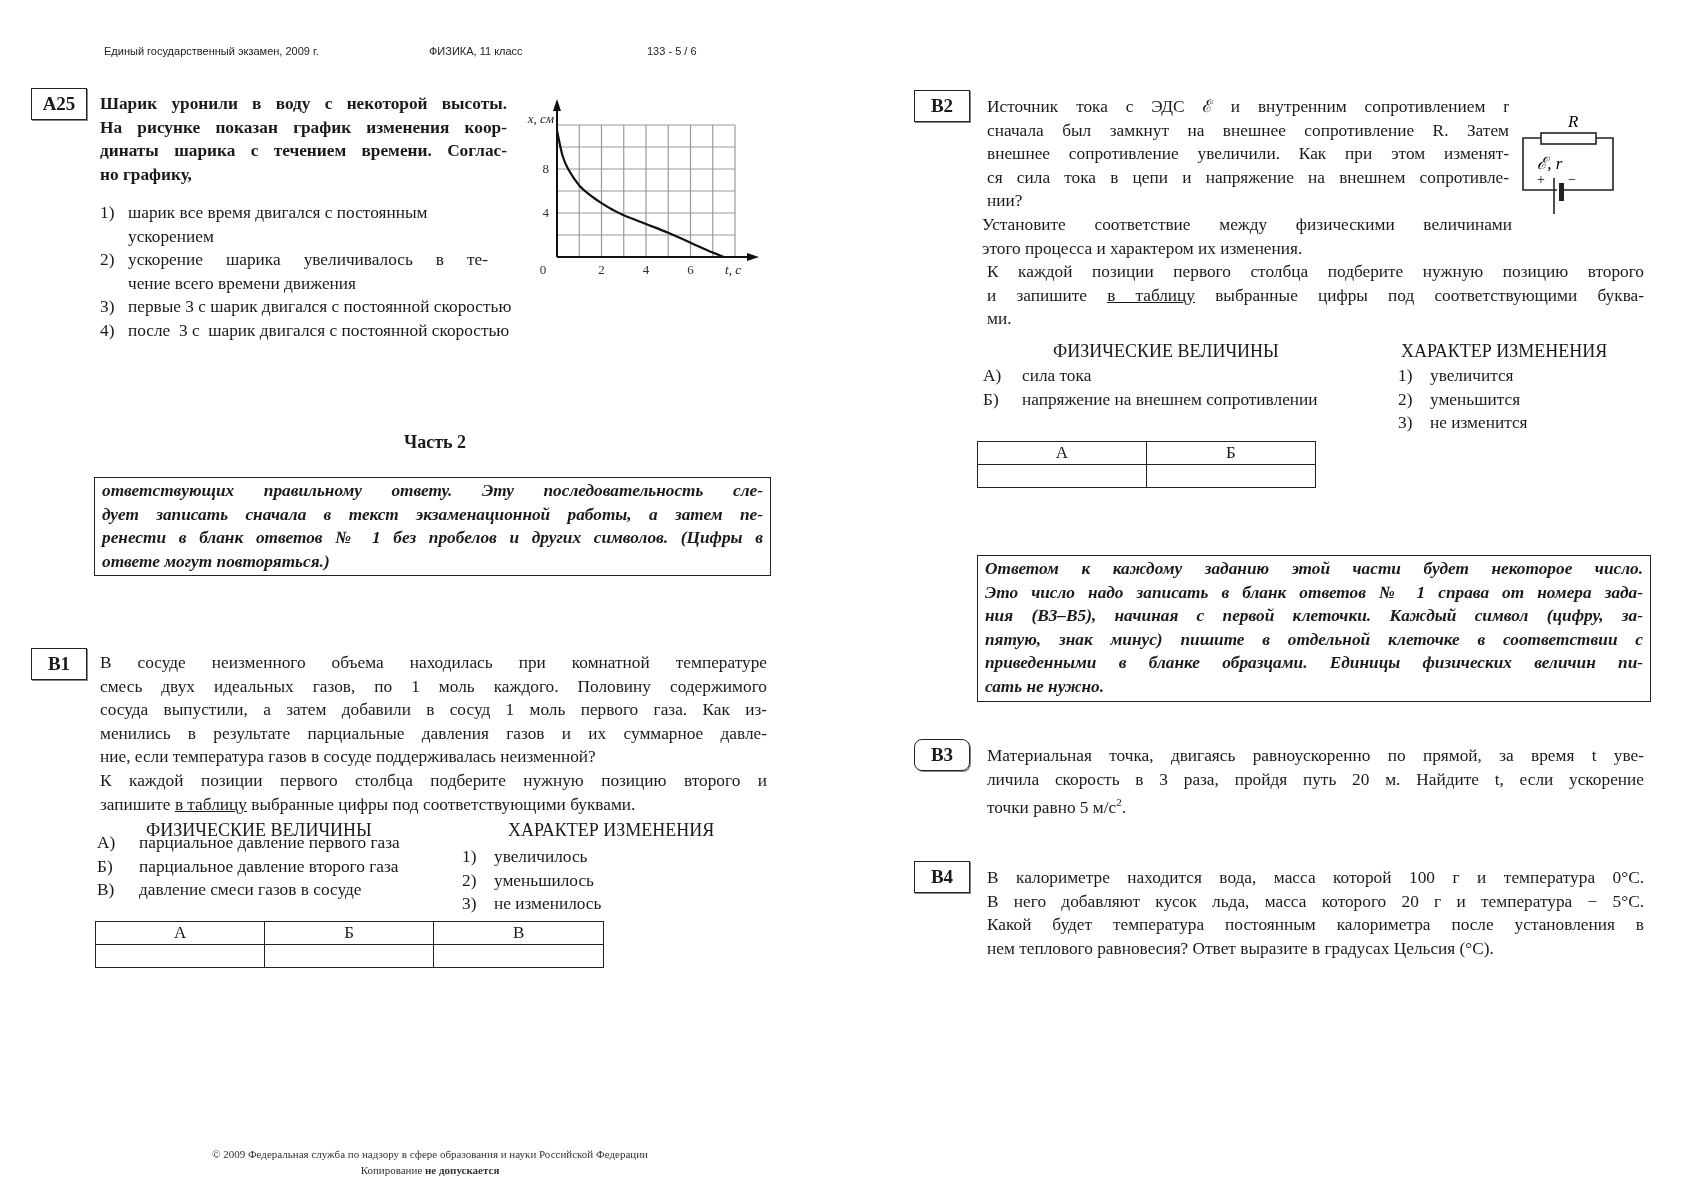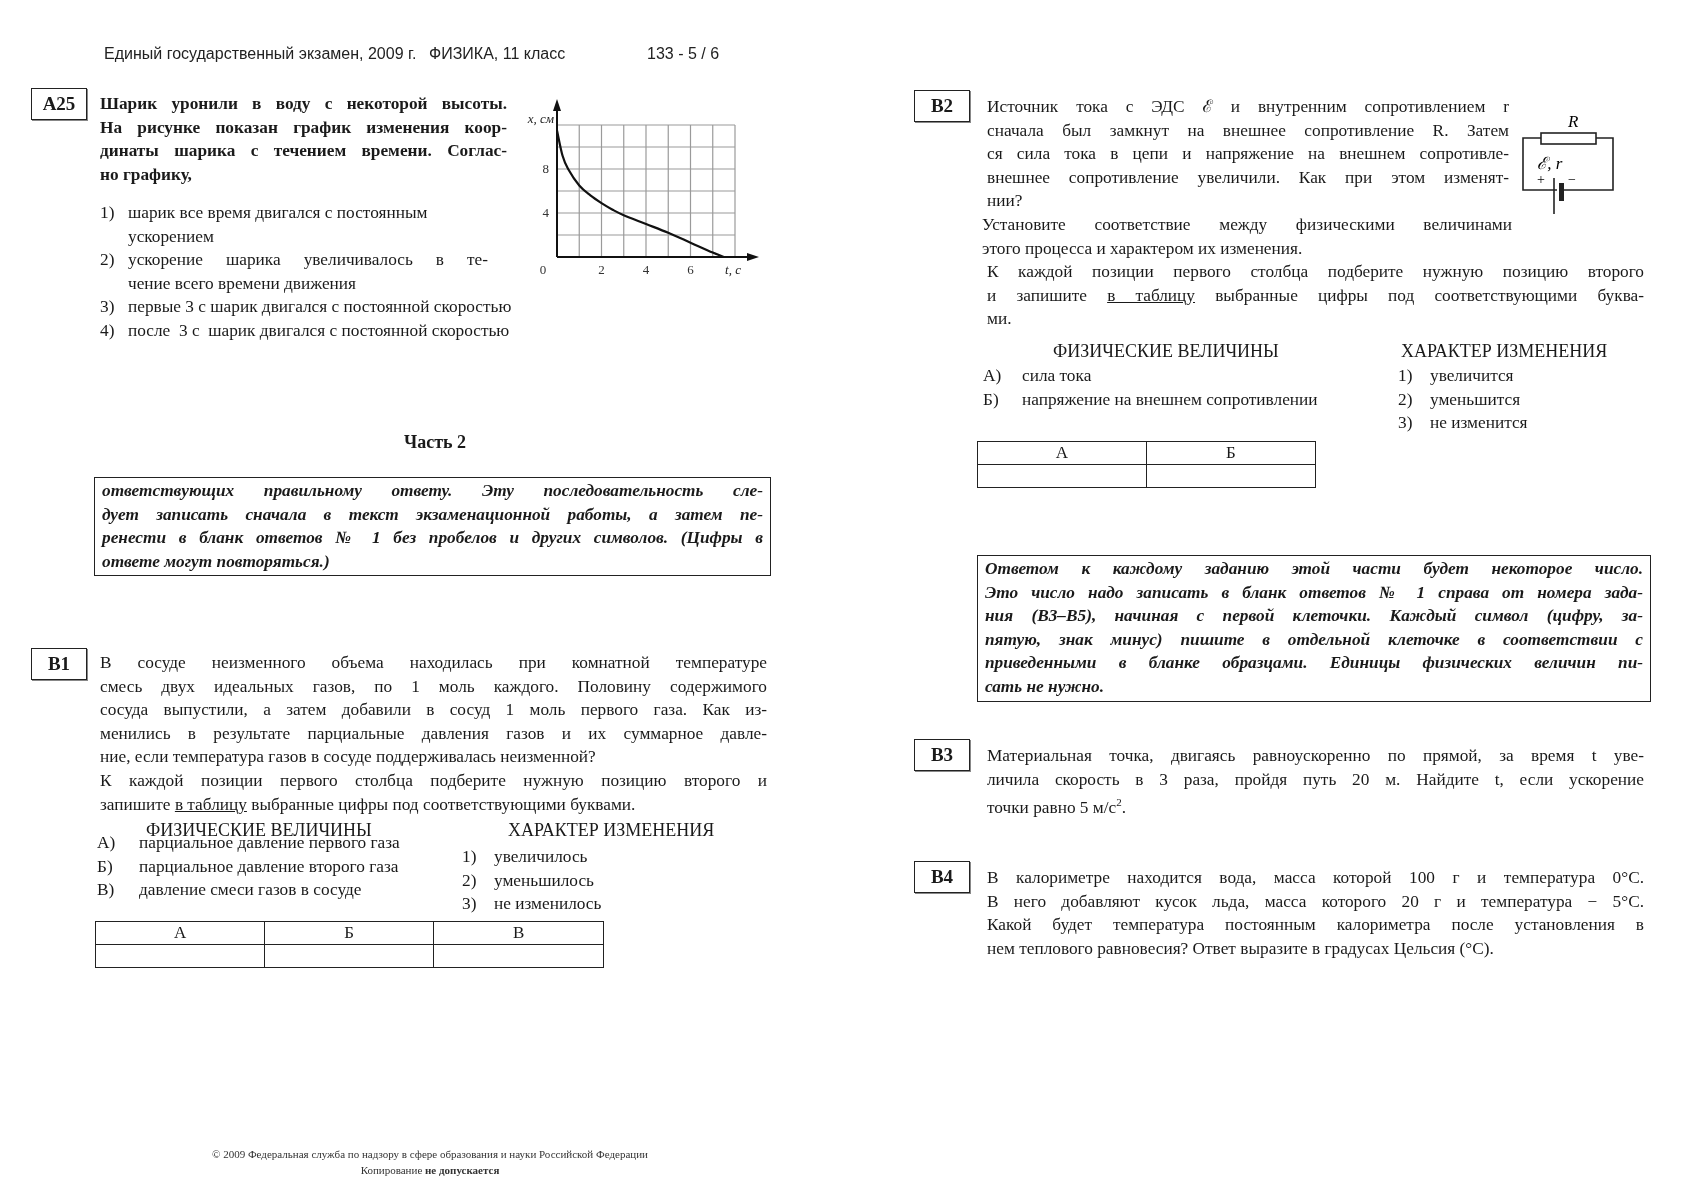--- a/index.html
+++ b/index.html
@@ -1,20 +1,20 @@
 <!DOCTYPE html>
 <html><head>
 <meta charset="utf-8">
 <style>
   html, body { margin: 0; padding: 0; background: #ffffff; }
   body { width: 1685px; height: 1202px; position: relative; overflow: hidden;
          font-family: "Liberation Serif", "DejaVu Serif", serif; color: #1a1a1a; }
   .abs { position: absolute; }
   .sans { font-family: "Liberation Sans", "DejaVu Sans", sans-serif; }
-  .hdr { top: 45px; font-size: 16px; color: #222; }
+  .hdr { top: 45px; font-size: 11px; color: #222; }
   .tasknum { position: absolute; border: 1.5px solid #222; font-weight: bold; font-size: 19px;
              text-align: center; line-height: 30px; box-shadow: 1px 1px 0 #888; }
   .para { font-size: 17.3px; line-height: 23.6px; text-align: justify; }
   .para .ln { display: block; text-align: justify; text-align-last: justify; white-space: nowrap; }
   .para .ln.last { text-align-last: left; }
   .opt { font-size: 17.3px; line-height: 23.6px; }
   .opt .n { display: inline-block; width: 28px; }
   .infobox { border: 1.5px solid #222; font-weight: bold; font-style: italic; font-size: 17.3px;
              line-height: 23.6px; padding: 1px 7px 2px 7px; box-sizing: border-box; }
   .infobox .ln { display: block; text-align: justify; text-align-last: justify; white-space: nowrap; }
@@ -138,22 +138,22 @@
 </tbody>
   </table>
 
 <div class="abs footer" style="left:120px; width:620px; top:1148px;">© 2009  Федеральная служба по надзору в сфере образования и науки Российской Федерации</div>
 <div class="abs footer" style="left:120px; width:620px; top:1164px;"><span>Копирование </span><b>не допускается</b></div>
 
 <div class="tasknum" style="left:914px; top:90px; width:54px; height:30px;">B2</div>
 <div class="abs para" style="left:987px; top:95px; width:522px;">
   <span class="ln">Источник тока с ЭДС ℰ и внутренним сопротивлением r</span>
   <span class="ln">сначала был замкнут на внешнее сопротивление R. Затем</span>
+  <span class="ln">внешнее сопротивление увеличили. Как при этом изменят-</span>
   <span class="ln">ся сила тока в цепи и напряжение на внешнем сопротивле-</span>
-  <span class="ln">внешнее сопротивление увеличили. Как при этом изменят-</span>
   <span class="ln last">нии?</span>
 </div>
 
 <svg class="abs" style="left:1520px; top:110px;" width="120" height="110">
   <text x="48" y="17" font-family="Liberation Serif, serif" font-style="italic" font-size="17">R</text>
   <rect x="21" y="23" width="55" height="11" fill="#fff" stroke="#222" stroke-width="1.6"></rect>
   <polyline points="21,28 3,28 3,80 37,80" fill="none" stroke="#222" stroke-width="1.6"></polyline>
   <polyline points="76,28 93,28 93,80 44,80" fill="none" stroke="#222" stroke-width="1.6"></polyline>
   <line x1="34" y1="68" x2="34" y2="104" stroke="#222" stroke-width="1.6"></line>
   <rect x="39" y="73" width="5" height="18" fill="#222"></rect>
@@ -200,21 +200,21 @@
 
 <div class="abs infobox" style="left:977px; top:555px; width:674px;">
   <span class="ln">Ответом к каждому заданию этой части будет некоторое число.</span>
   <span class="ln">Это число надо записать в бланк ответов № 1 справа от номера зада-</span>
   <span class="ln">ния (В3–В5), начиная с первой клеточки. Каждый символ (цифру, за-</span>
   <span class="ln">пятую, знак минус) пишите в отдельной клеточке в соответствии с</span>
   <span class="ln">приведенными в бланке образцами. Единицы физических величин пи-</span>
   <span class="ln last">сать не нужно.</span>
 </div>
 
-<div class="tasknum" style="left:914px; top:739px; width:54px; height:30px;">B3</div>
+<div class="tasknum" style="left:914px; top:739px; width:54px; height:30px;border-radius:8px;">B3</div>
 <div class="abs para" style="left:987px; top:744px; width:657px;">
   <span class="ln">Материальная точка, двигаясь равноускоренно по прямой, за время t уве-</span>
   <span class="ln">личила скорость в 3 раза, пройдя путь 20 м. Найдите t, если ускорение</span>
   <span class="ln last"><span>точки равно 5 м/с</span><sup style="font-size:11px;">2</sup><span>.</span></span>
 </div>
 
 <div class="tasknum" style="left:914px; top:861px; width:54px; height:30px;">B4</div>
 <div class="abs para" style="left:987px; top:866px; width:657px;">
   <span class="ln">В калориметре находится вода, масса которой 100 г и температура 0°С.</span>
   <span class="ln">В него добавляют кусок льда, масса которого 20 г и температура − 5°С.</span>

